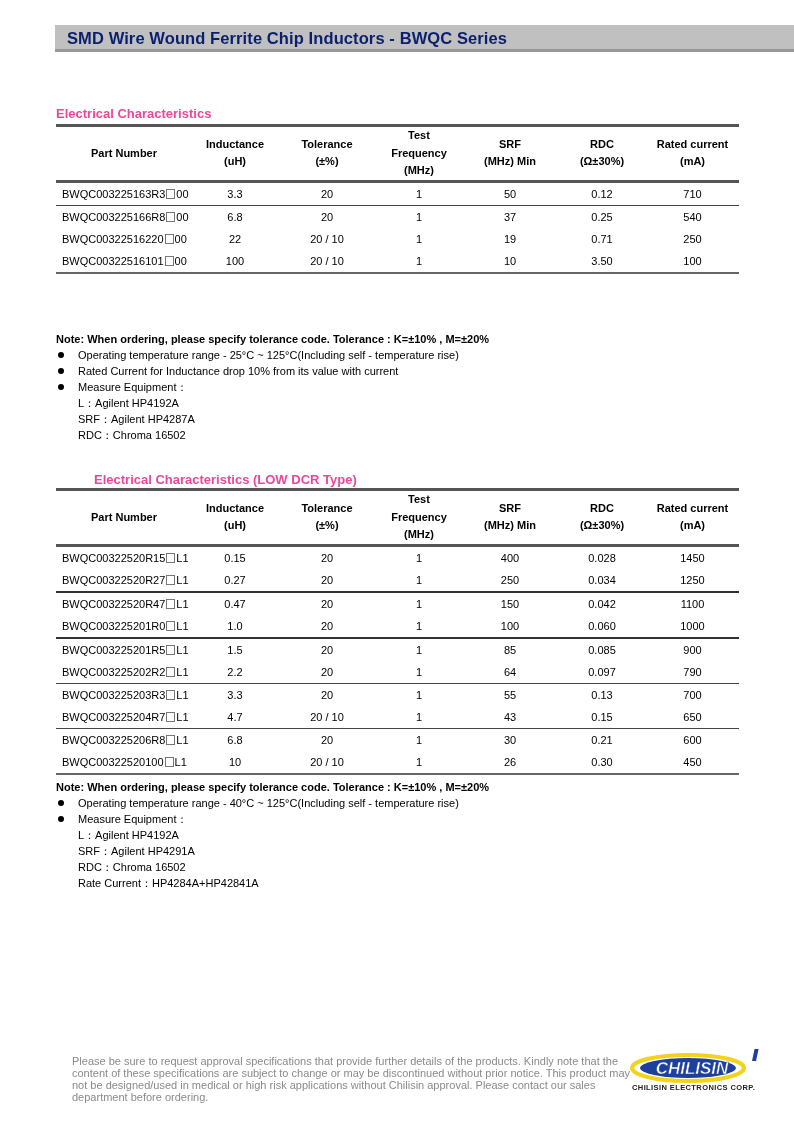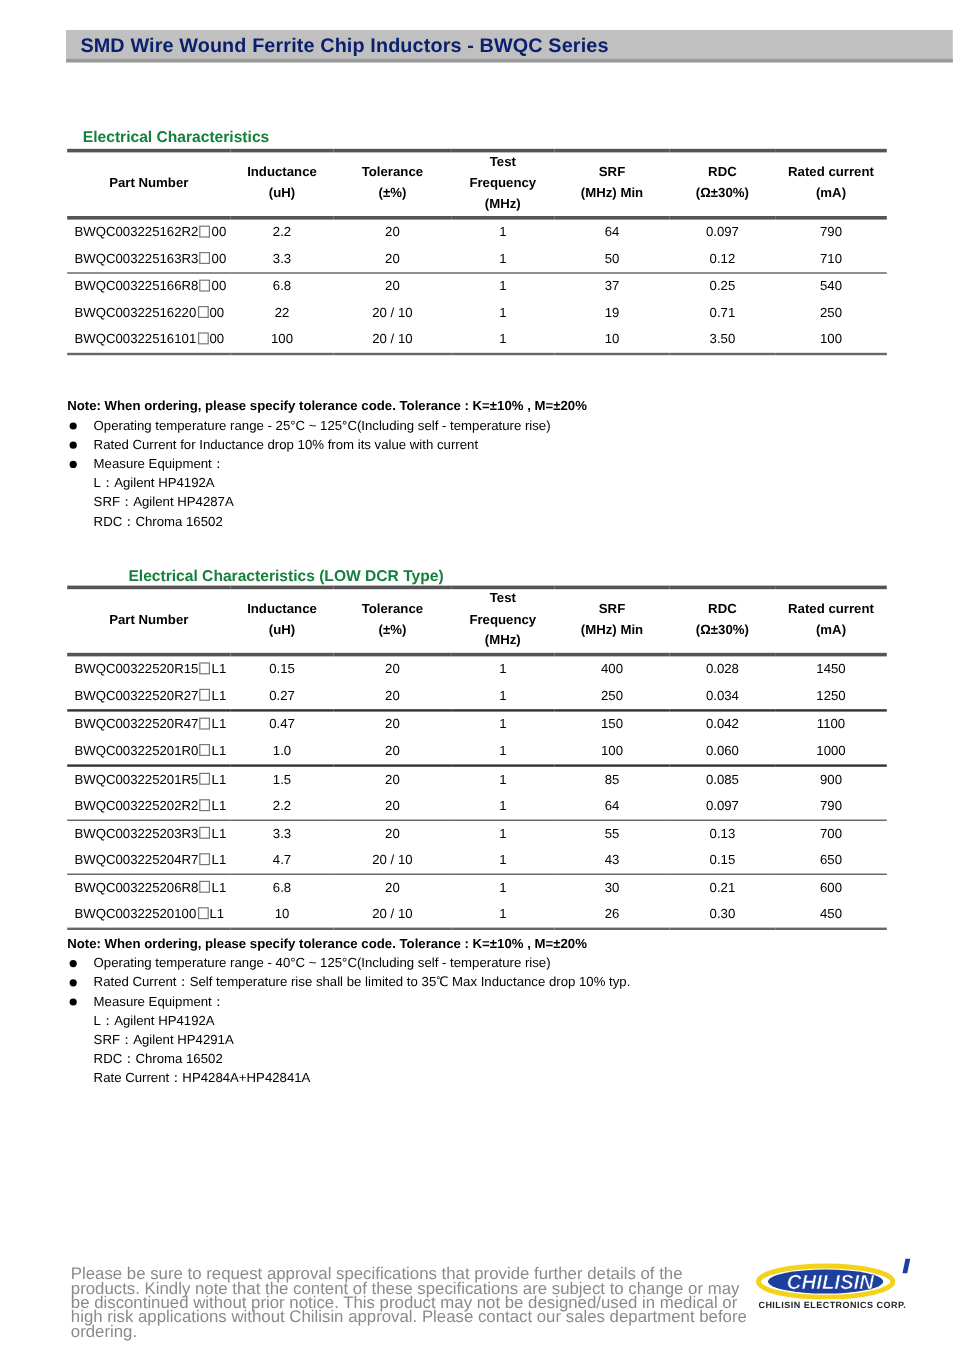--- a/index.html
+++ b/index.html
@@ -10,22 +10,22 @@
     background: #c0c0c0;
     border-bottom: 3px solid #999999;
     box-sizing: border-box;
   }
   .title-bar .title-text {
     position: absolute; left: 12px; top: 4px;
     font-size: 16.5px; font-weight: bold; color: #0a1f6e; letter-spacing: 0.1px;
   }
 
   .section-title {
-    position: absolute; left: 69px;
-    font-size: 13px; font-weight: bold; color: #15803d;
+    position: absolute; left: 56px;
+    font-size: 13px; font-weight: bold; color: #ec4899;
   }
 
   table.spec {
     position: absolute; left: 56px; width: 683px;
     border-collapse: collapse; table-layout: fixed;
     font-size: 11px;
   }
   table.spec col.c0 { width: 136px; }
   table.spec col.c1 { width: 86px; }
   table.spec col.c2 { width: 98px; }
@@ -58,22 +58,22 @@
     position: absolute; left: 56px; font-size: 11px; line-height: 16px;
   }
   .notes .note-bold { font-weight: bold; font-size: 11px; margin-top: 15px; }
   .notes .bullet-line { position: relative; padding-left: 22px; }
   .notes .bullet-line .dot {
     position: absolute; left: 2px; top: 5px; width: 6px; height: 6px; border-radius: 50%; background: #000;
   }
   .notes .sub-line { padding-left: 22px; }
 
   .disclaimer {
-    position: absolute; left: 59px; top: 1055px; width: 570px;
-    font-size: 14px; line-height: 12px; color: #8a8a8a;
+    position: absolute; left: 72px; top: 1055px; width: 570px;
+    font-size: 11px; line-height: 12px; color: #8a8a8a;
   }
 
   .logo {
     position: absolute; left: 628px; top: 1047px; width: 140px; height: 50px;
   }
   .logo .logo-sub {
     position: absolute; left: 4px; top: 36px; font-size: 7.5px; font-weight: bold; color: #222; letter-spacing: 0.4px; white-space: nowrap;
   }
 </style>
 </head>
@@ -100,29 +100,20 @@
       <th><span>Part Number</span></th>
       <th><span>Inductance</span><br><span>(uH)</span></th>
       <th><span>Tolerance</span><br><span>(±%)</span></th>
       <th><span>Test</span><br><span>Frequency</span><br><span>(MHz)</span></th>
       <th><span>SRF</span><br><span>(MHz) Min</span></th>
       <th><span>RDC</span><br><span>(Ω±30%)</span></th>
       <th><span>Rated current</span><br><span>(mA)</span></th>
     </tr>
   </thead>
   <tbody id="t1-body">
-      <tr>
-        <td class="pn"><span>BWQC003225162R2</span><span class="box"></span><span>00</span></td>
-        <td>2.2</td>
-        <td>20</td>
-        <td>1</td>
-        <td>64</td>
-        <td>0.097</td>
-        <td>790</td>
-      </tr>
       <tr class="group-end">
         <td class="pn"><span>BWQC003225163R3</span><span class="box"></span><span>00</span></td>
         <td>3.3</td>
         <td>20</td>
         <td>1</td>
         <td>50</td>
         <td>0.12</td>
         <td>710</td>
       </tr>
       <tr>
@@ -278,21 +269,20 @@
         <td>26</td>
         <td>0.30</td>
         <td>450</td>
       </tr>
     </tbody>
 </table>
 
 <div class="notes" style="top:764px;">
   <div class="note-bold">Note: When ordering, please specify tolerance code. Tolerance : K=±10% , M=±20%</div>
   <div class="bullet-line"><span class="dot"></span><span>Operating temperature range - 40°C ~ 125°C(Including self - temperature rise)</span></div>
-  <div class="bullet-line"><span class="dot"></span><span>Rated Current：Self temperature rise shall be limited to 35℃  Max Inductance drop 10% typ.</span></div>
   <div class="bullet-line"><span class="dot"></span><span>Measure Equipment：</span></div>
   <div class="sub-line">L：Agilent HP4192A</div>
   <div class="sub-line">SRF：Agilent HP4291A</div>
   <div class="sub-line">RDC：Chroma 16502</div>
   <div class="sub-line">Rate Current：HP4284A+HP42841A</div>
 </div>
 
 <div class="disclaimer">Please be sure to request approval specifications that provide further details of the products. Kindly note that the content of these specifications are subject to change or may be discontinued without prior notice. This product may not be designed/used in medical or high risk applications without Chilisin approval. Please contact our sales department before ordering.</div>
 
 <div class="logo">

